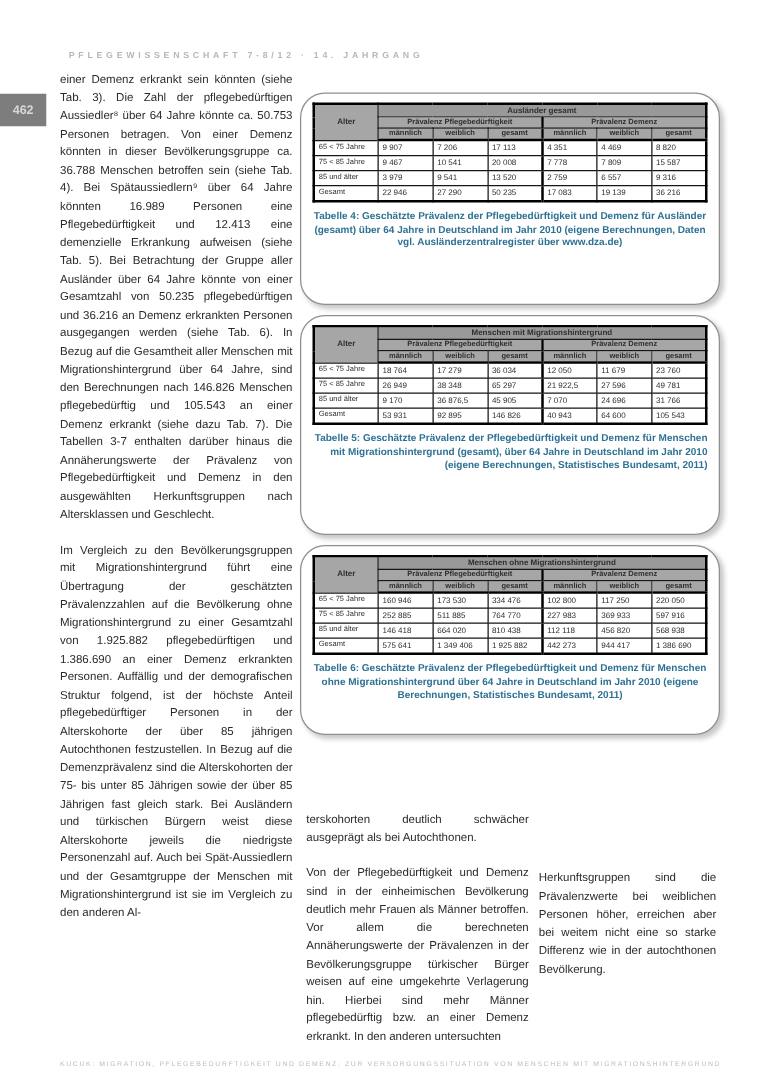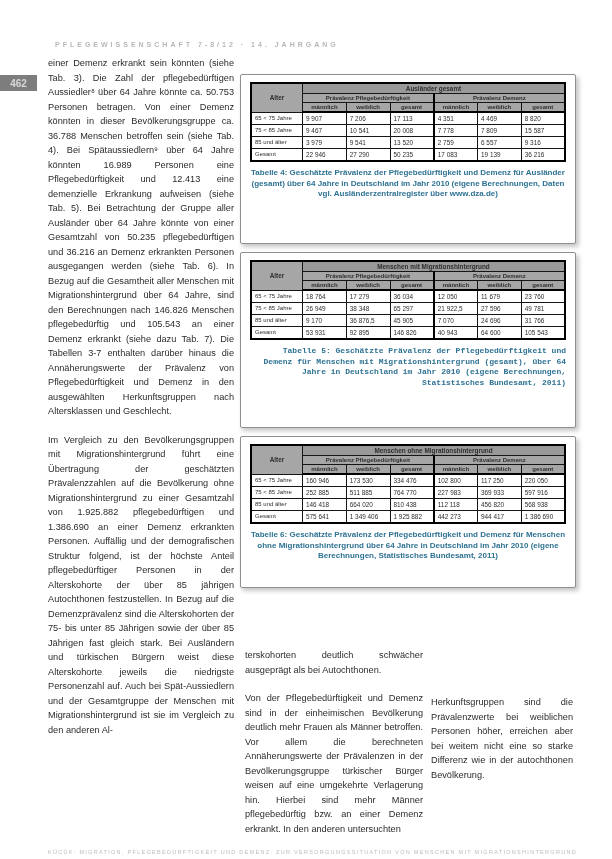--- a/index.html
+++ b/index.html
@@ -6,34 +6,34 @@
   body{
     width:612px;height:859px;position:relative;background:#ffffff;
     font-family:"Liberation Sans","DejaVu Sans",sans-serif;color:#2e2e2e;
     overflow:hidden;
   }
   .journal-header{
     position:absolute;left:55px;top:41px;font-size:7px;font-weight:bold;
     letter-spacing:3px;color:#b7b7b7;text-transform:uppercase;white-space:nowrap;
   }
   .page-tab{
-    position:absolute;left:0;top:75px;width:37px;height:16px;background:#7d7d7d;
+    position:absolute;left:0;top:75px;width:37px;height:26px;background:#7d7d7d;
     color:#d8d8d8;font-size:10px;display:flex;align-items:center;justify-content:center;
     font-weight:bold;
   }
   .col{position:absolute;text-align:justify;font-size:9.2px;line-height:14.5px;color:#2b2b2b;}
   .col p{margin:0 0 14px 0;}
   #col-left{left:48px;top:56px;width:186px;}
   #col-mid{left:245px;top:648px;width:178px;}
   #col-right{left:431px;top:648px;width:142px;margin-top:47px;}
 
   .figures{position:absolute;left:240px;top:0;width:336px;}
   .figbox{
     position:absolute;left:0;width:336px;background:#fff;
-    border:1.5px solid #8f8f8f;border-radius:2px;
+    border:1.5px solid #8f8f8f;border-radius:20px;
     box-shadow:2.5px 3px 4px rgba(0,0,0,0.22);
     padding:7px 9px;box-sizing:border-box;
   }
   #fig-0{top:74px;height:170px;}
   #fig-1{top:252px;height:176px;}
   #fig-2{top:436px;height:152px;}
 
   table.datatbl{width:100%;border-collapse:collapse;table-layout:fixed;border:2px solid #000;}
   table.datatbl th,table.datatbl td{border:1px solid #161616;overflow:hidden;}
   table.datatbl th{background:#a6a6a6;font-size:6px;font-weight:bold;padding:1px 2px;text-align:center;}
@@ -41,21 +41,21 @@
   table.datatbl th.c-alter{width:46px;background:#a6a6a6;font-size:6.4px;}
   table.datatbl td{background:#fff;font-size:6.4px;padding:2px 3px;text-align:left;vertical-align:top;border-top:1.5px solid #000;}
   table.datatbl td.row-label{font-size:6px;line-height:7px;}
   table.datatbl .grp-start{border-left:2px solid #000;}
   table.datatbl thead tr:last-child th{border-bottom:2px solid #000;}
 
   .caption{
     margin-top:6px;color:#2e7293;font-weight:bold;font-size:8px;line-height:10.5px;
     text-align:center;
   }
-  .caption.align-right{text-align:right;font-family:Liberation Mono, monospace;}
+  .caption.align-right{text-align:right;}
 
   .page-footer{
     position:absolute;left:48px;top:849px;width:530px;font-size:5.5px;
     letter-spacing:1.3px;color:#bcbcbc;text-transform:uppercase;white-space:nowrap;overflow:hidden;
   }
 </style>
 </head>
 <body>
 
 <div class="journal-header">PFLEGEWISSENSCHAFT 7-8/12 · 14. JAHRGANG</div>

